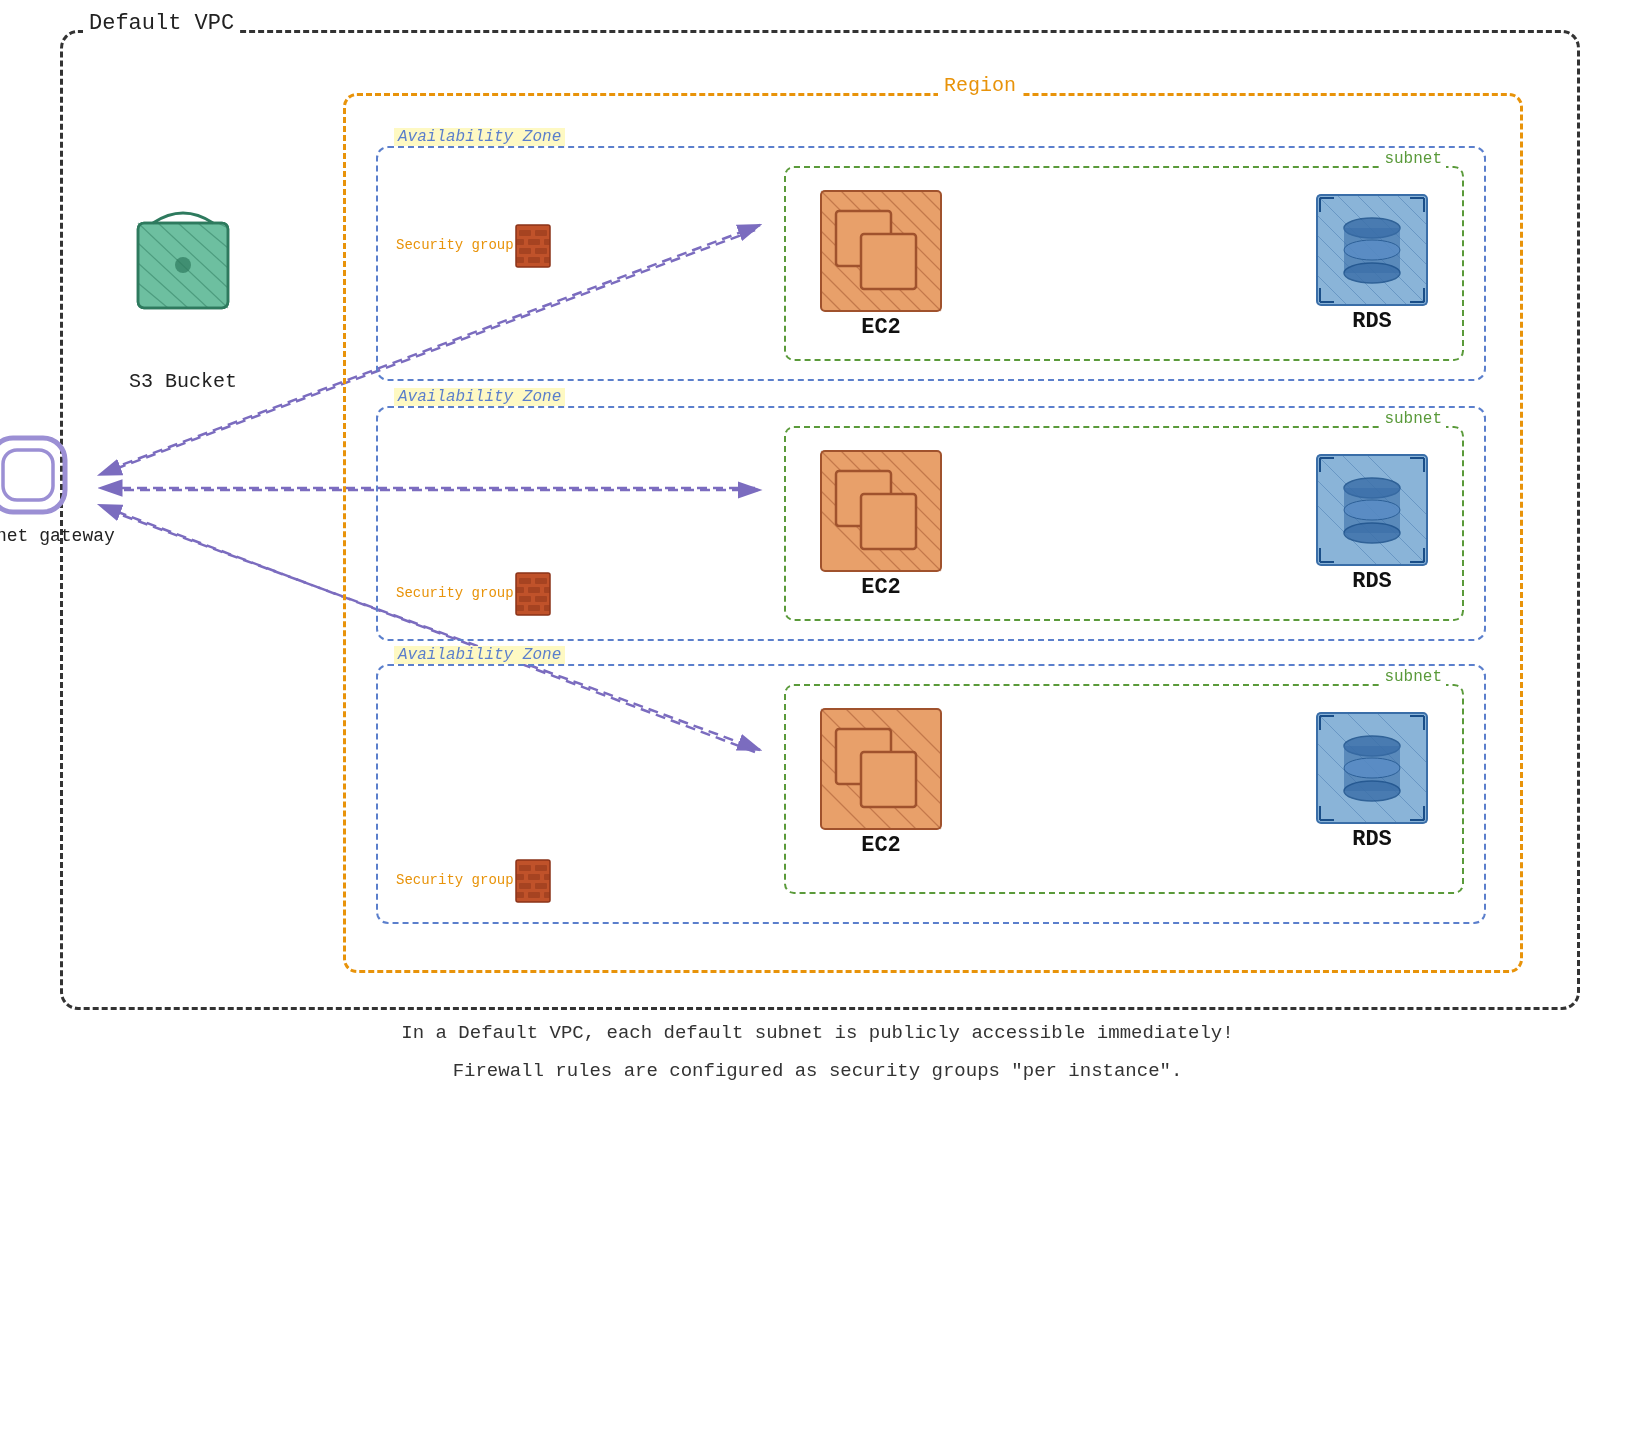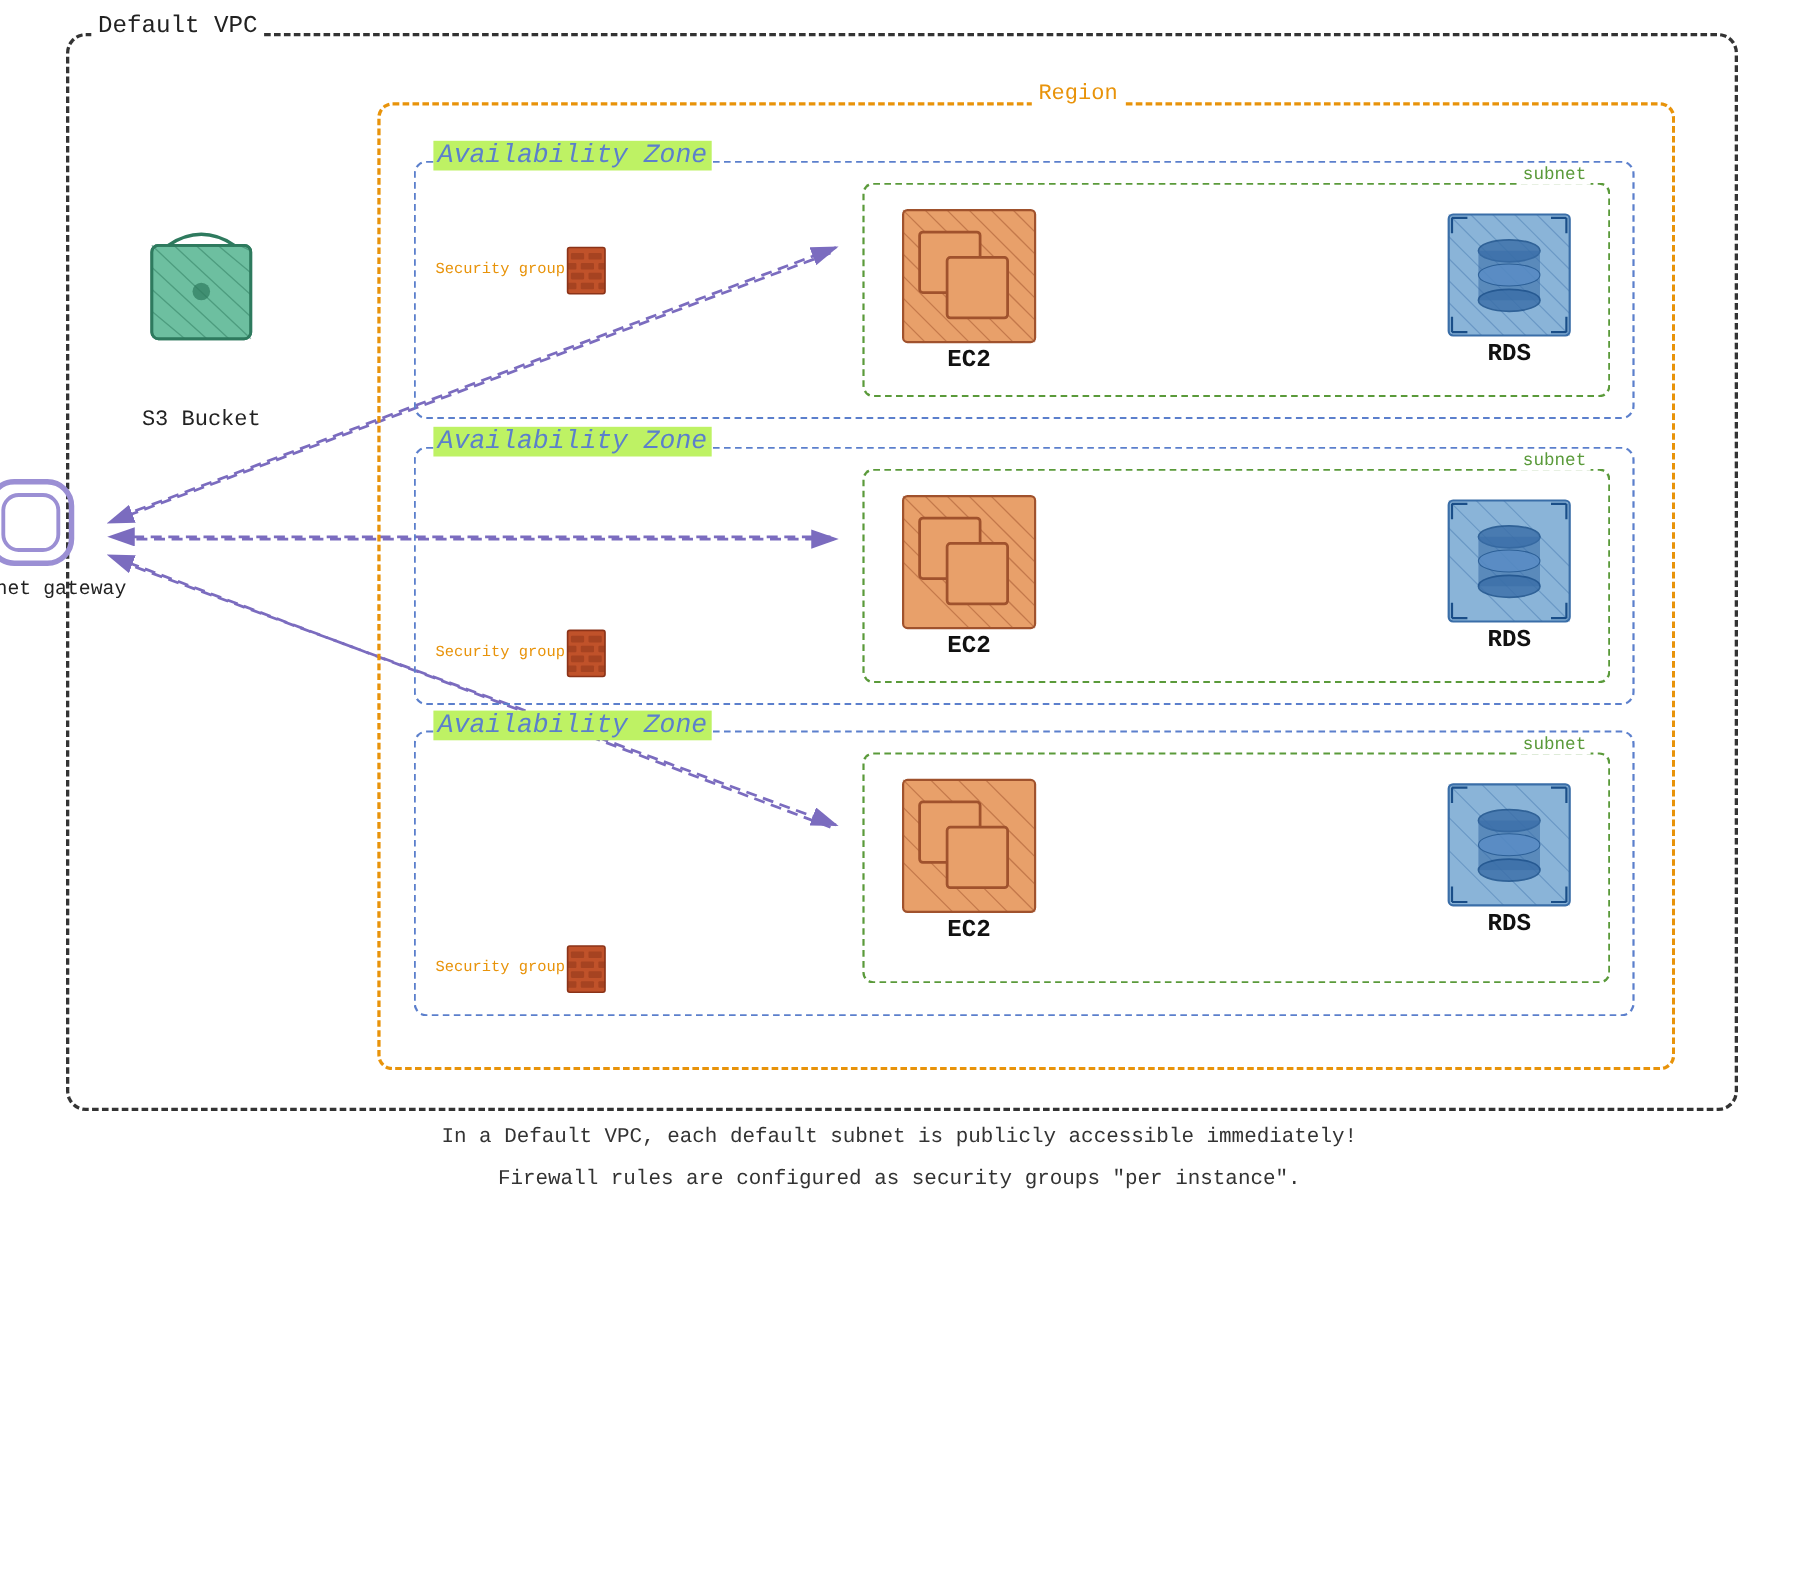--- a/index.html
+++ b/index.html
@@ -74,25 +74,25 @@
     }
 
     .az-box-1 { top: 50px; height: 235px; }
     .az-box-2 { top: 310px; height: 235px; }
     .az-box-3 { top: 568px; height: 260px; }
 
     .az-label {
       position: absolute;
       top: -20px;
       left: 16px;
-      font-size: 24px;
+      font-size: 16px;
       font-family: 'Courier New', monospace;
       color: #5b7fcc;
       font-style: italic;
-      background: #bef264;
+      background: #fef9c3;
       padding: 0 4px;
     }
 
     
     .subnet-box {
       position: absolute;
       right: 20px;
       top: 18px;
       width: 680px;
       height: 195px;

